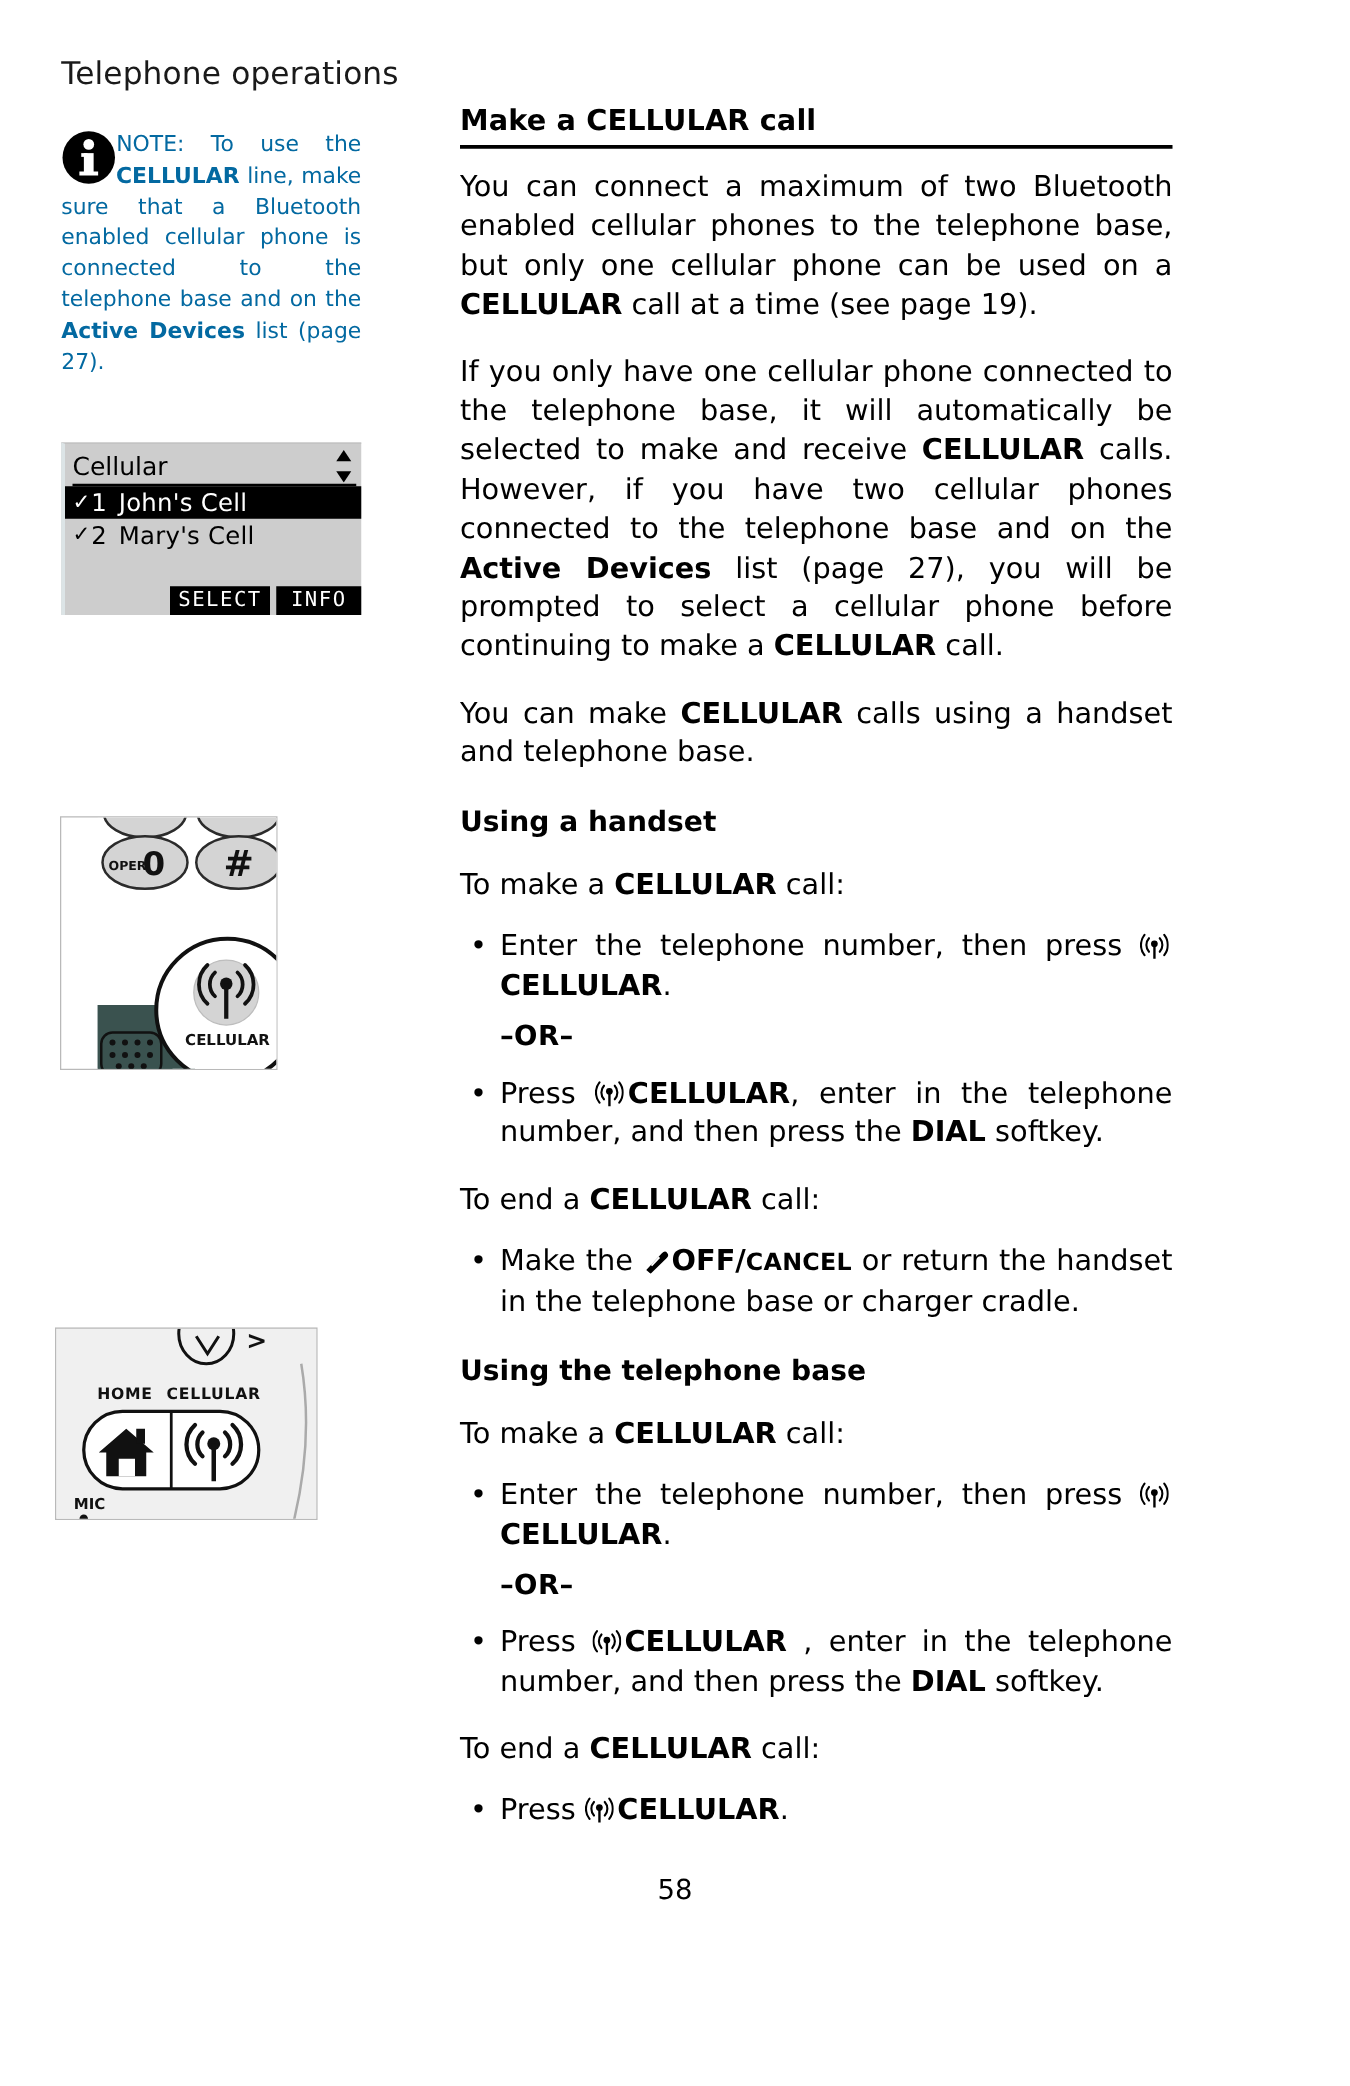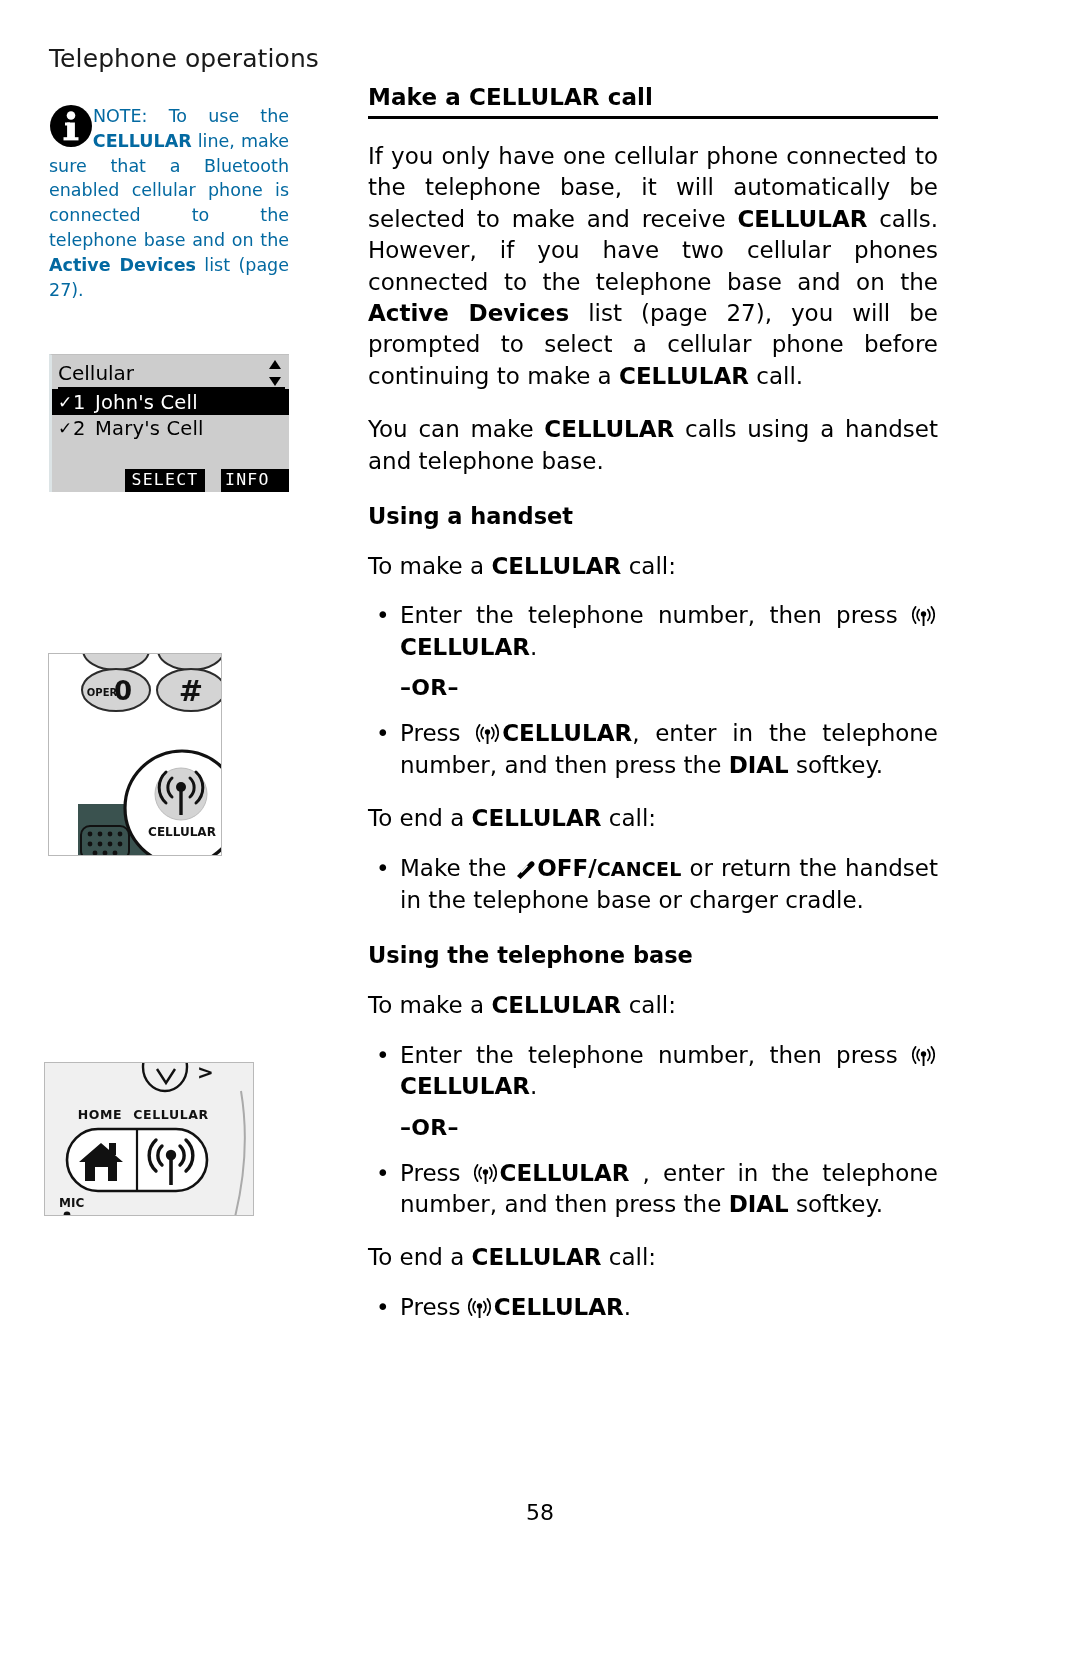--- a/index.html
+++ b/index.html
@@ -70,21 +70,21 @@
     display:flex; justify-content:flex-end;
   }
   .skey{
     background:#000; color:#fff;
     font-family:"DejaVu Sans Mono", monospace;
     font-size:16.5px; line-height:20px;
     padding:1px 4px 2px 4px;
     letter-spacing:1.2px;
   }
   .skey.a{ width:80px; text-align:center; }
-  .skey.b{ width:68px; margin-left:16px; }
+  .skey.b{ width:68px; text-align:center; margin-left:5px; }
 
   
   .fig-handset{
     position:absolute; left:48px; top:653px;
     width:174px; height:203px;
     border:1px solid #b9b9b9;
     background:#fff; overflow:hidden;padding-left:29px;
   }
   
   .fig-base{
@@ -283,20 +283,21 @@
       <circle cx="22" cy="152" r="3.4" fill="#111"></circle>
 
       <path d="M196 28 q10 60 -6 126" fill="none" stroke="#aaaaaa" stroke-width="2"></path>
     </svg>
   </div>
 
   <div class="right-col">
 
     <h2 class="sec"><span id="main-heading">Make a CELLULAR call</span></h2>
 
+    <p class="body lead" id="para-0"><span>You can connect a maximum of two Bluetooth enabled cellular phones to the telephone base, but only one cellular phone can be used on a </span><b>CELLULAR</b><span> call at a time (see page 19).</span></p>
     <p class="body" id="para-1"><span>If you only have one cellular phone connected to the telephone base, it will automatically be selected to make and receive </span><b>CELLULAR</b><span> calls. However, if you have two cellular phones connected to the telephone base and on the </span><b>Active Devices</b><span> list (page 27), you will be prompted to select a cellular phone before continuing to make a </span><b>CELLULAR</b><span> call.</span></p>
     <p class="body" id="para-2"><span>You can make </span><b>CELLULAR</b><span> calls using a handset and telephone base.</span></p>
 
     <h3 class="sub">Using a handset</h3>
 
     <p class="cue" id="cue-h-make"><span>To make a </span><b>CELLULAR</b><span> call:</span></p>
     <ul class="bullets">
       <li id="h-b1"><span>Enter the telephone number, then press </span><span class="ico-cell"><svg viewBox="0 0 23 22" width="23" height="22">
               <g stroke="#000" fill="none" stroke-width="1.7" stroke-linecap="round">
                 <path d="M7.2 4.6 A8 8 0 0 0 7.2 15.4"></path>

